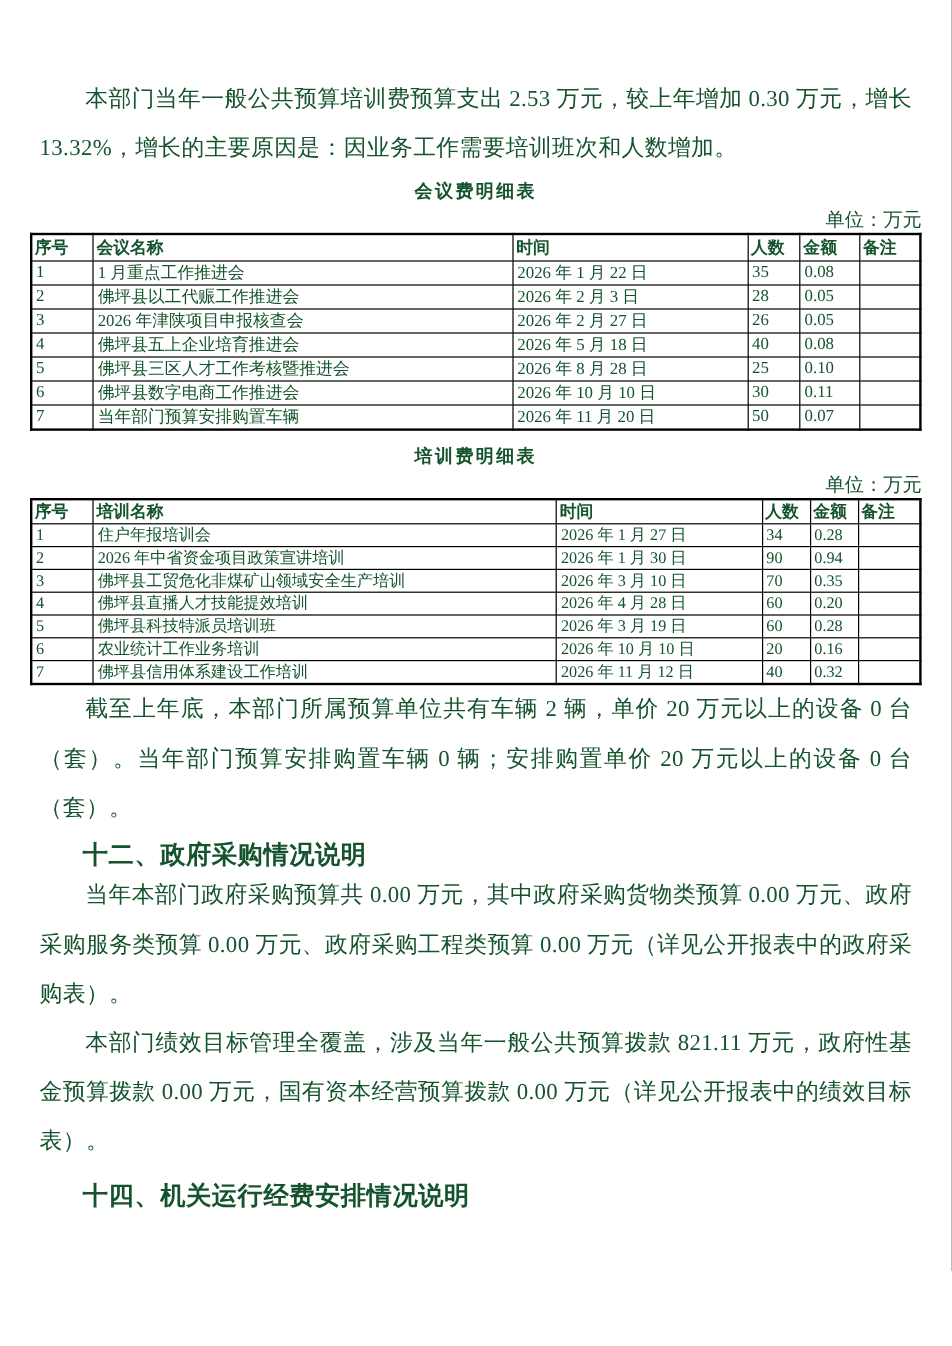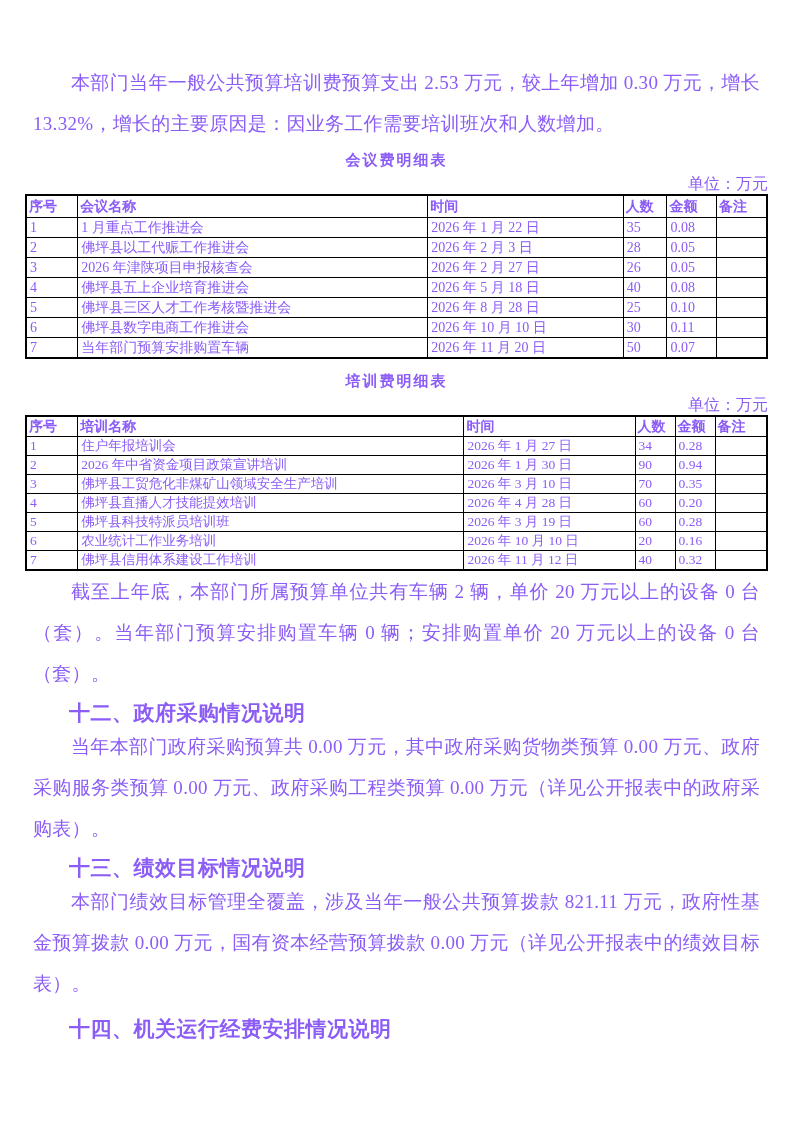--- a/index.html
+++ b/index.html
@@ -3,21 +3,21 @@
 <meta charset="utf-8">
 <style>
   html,body { margin:0; padding:0; background:#888; }
   .page {
     position:relative;
     width:793px; height:1122px;
     margin:0 auto;
     background:#ffffff;
     box-sizing:border-box;
     padding:62px 25px 0 25px;
-    color:#8b5cf6;
+    color:#14532d;
     font-family:"Liberation Serif","DejaVu Serif",serif;
     overflow:hidden;
   }
   .body-text {
     font-size:19px;
     line-height:41px;
     text-indent:38px;
     text-align:justify;
     margin:0 8px;
     letter-spacing:0.3px;
@@ -259,18 +259,17 @@
           <td></td>
         </tr>
       </tbody>
   </table>
 
   <p class="body-text">截至上年底，本部门所属预算单位共有车辆 2 辆，单价 20 万元以上的设备 0 台（套）。当年部门预算安排购置车辆 0 辆；安排购置单价 20 万元以上的设备 0 台（套）。</p>
 
   <h2 class="section-heading mt-sm">十二、政府采购情况说明</h2>
   <p class="body-text">当年本部门政府采购预算共 0.00 万元，其中政府采购货物类预算 0.00 万元、政府采购服务类预算 0.00 万元、政府采购工程类预算 0.00 万元（详见公开报表中的政府采购表）。</p>
 
-  <h2 class="section-heading mt-sm">十三、绩效目标情况说明</h2>
   <p class="body-text">本部门绩效目标管理全覆盖，涉及当年一般公共预算拨款 821.11 万元，政府性基金预算拨款 0.00 万元，国有资本经营预算拨款 0.00 万元（详见公开报表中的绩效目标表）。</p>
 
   <h2 class="section-heading mt-lg">十四、机关运行经费安排情况说明</h2>
 
 </div>
 
 </body></html>

